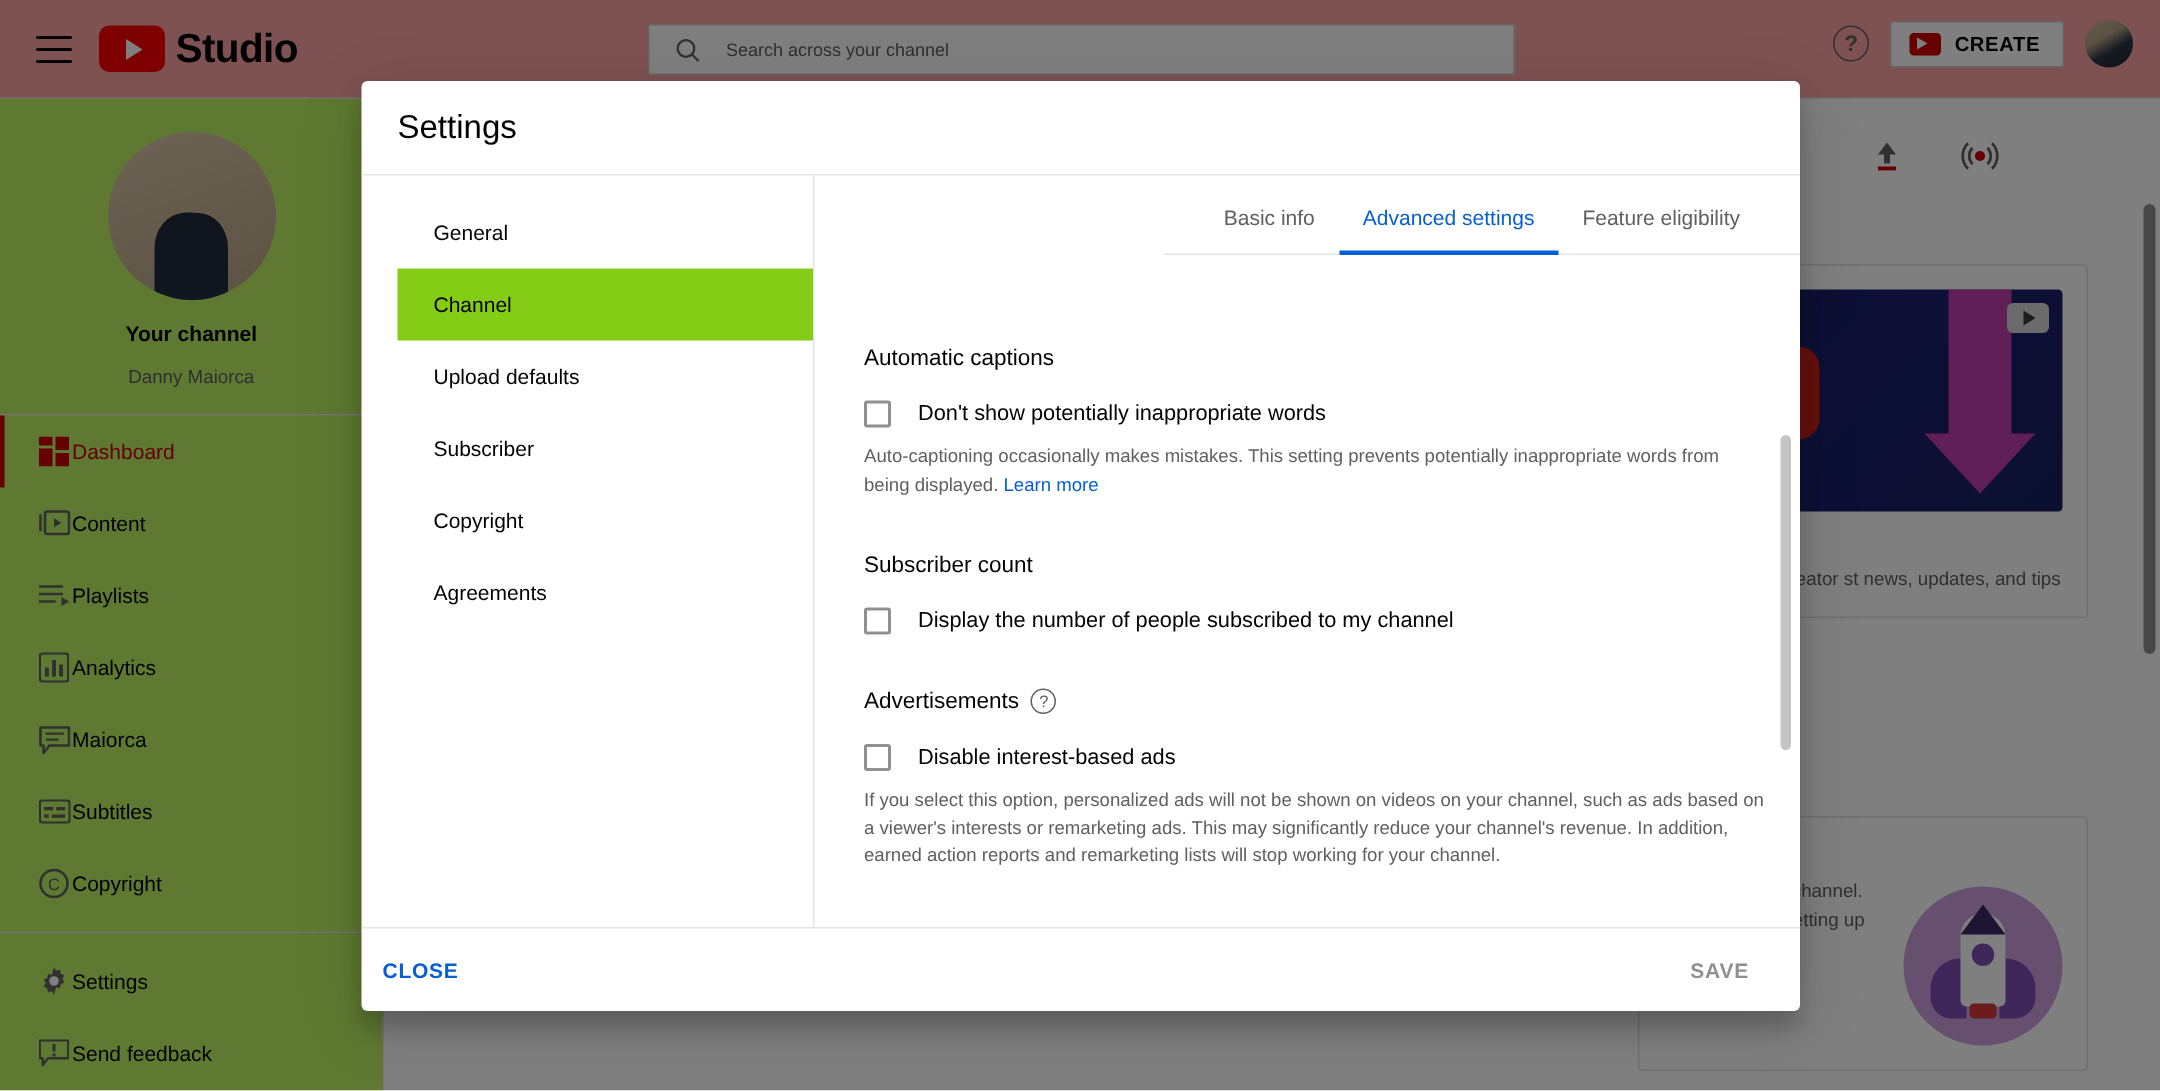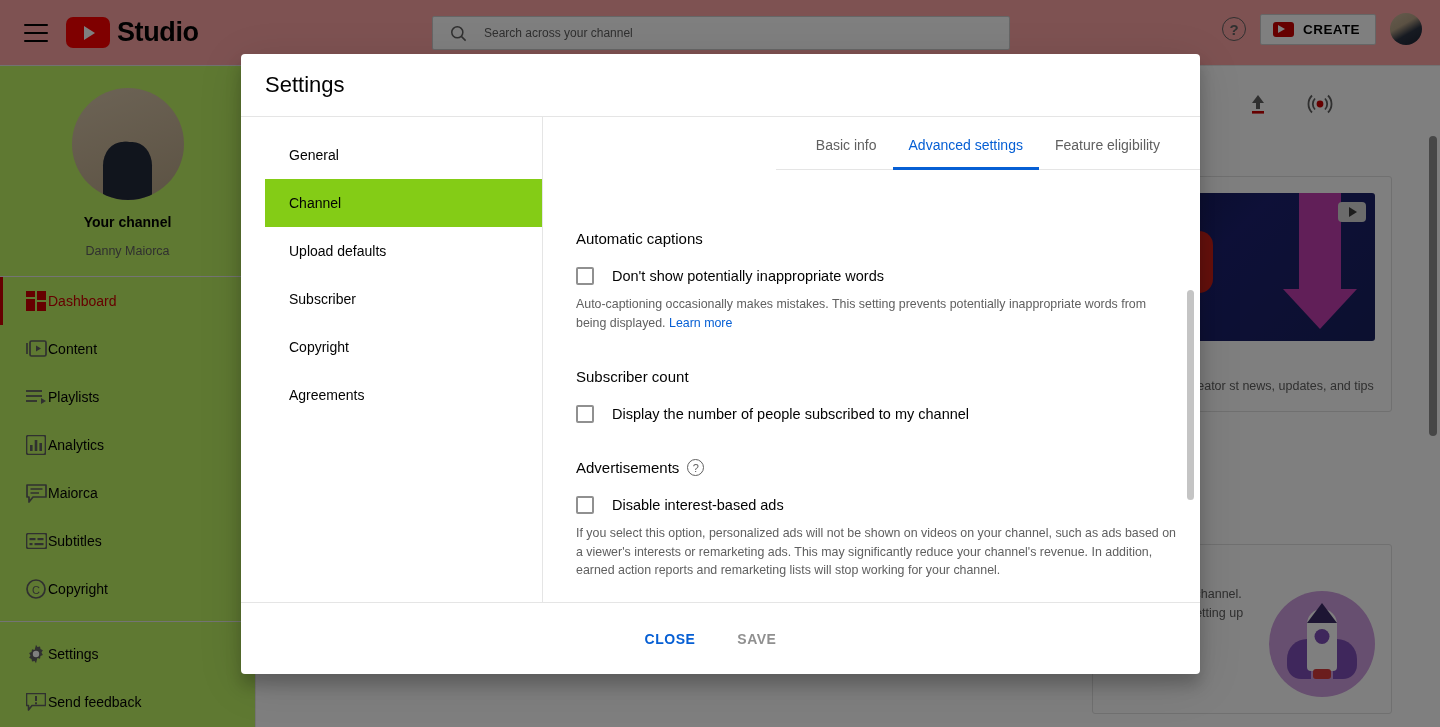--- a/index.html
+++ b/index.html
@@ -252,22 +252,22 @@
   .check-label { font-size: 14.5px; color: #030303; }
   .helper {
     font-size: 12.4px; color: #606060; line-height: 1.5; margin-top: 10px; max-width: 600px;
   }
   .dlg-scrollbar {
     position: absolute; right: 6px; top: 120px; width: 7px; height: 210px;
     background: #c4c4c4; border-radius: 4px;
   }
 
   .dlg-footer {
-    height: 72px; flex: none; border-top: 1px solid #e5e5e5;
-    display: flex; align-items: center; justify-content: center;
+    height: 56px; flex: none; border-top: 1px solid #e5e5e5;
+    display: flex; align-items: center; justify-content: space-between;
     padding-right: 20px; gap: 14px;
   }
   .btn {
     font-size: 14px; font-weight: 600; letter-spacing: 0.5px;
     padding: 9px 14px; border-radius: 2px; background: transparent; border: none;
   }
   .btn-close { color: #065fd4; }
   .btn-save { color: #909090; }
 </style>
 </head>

